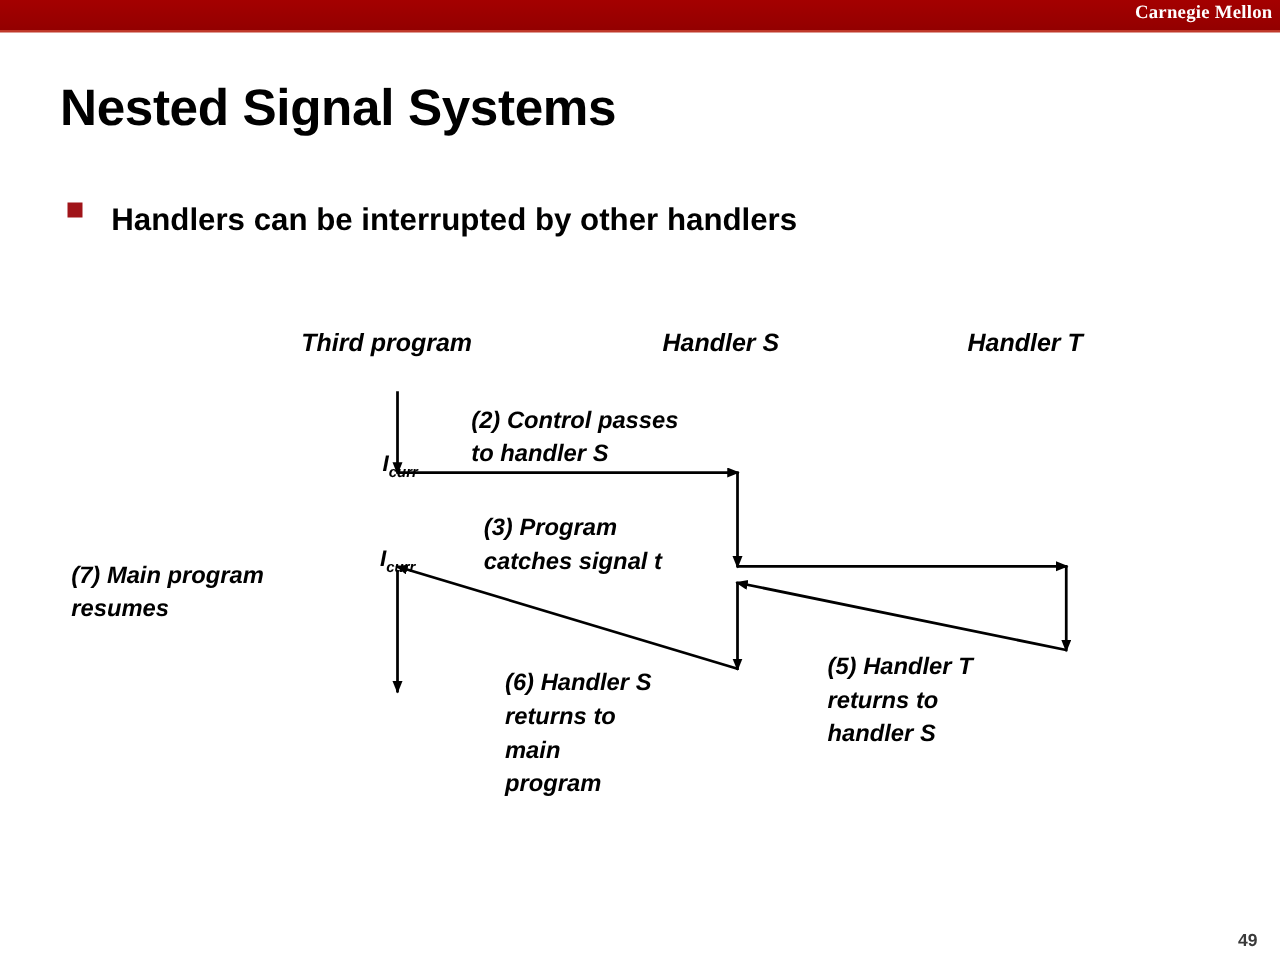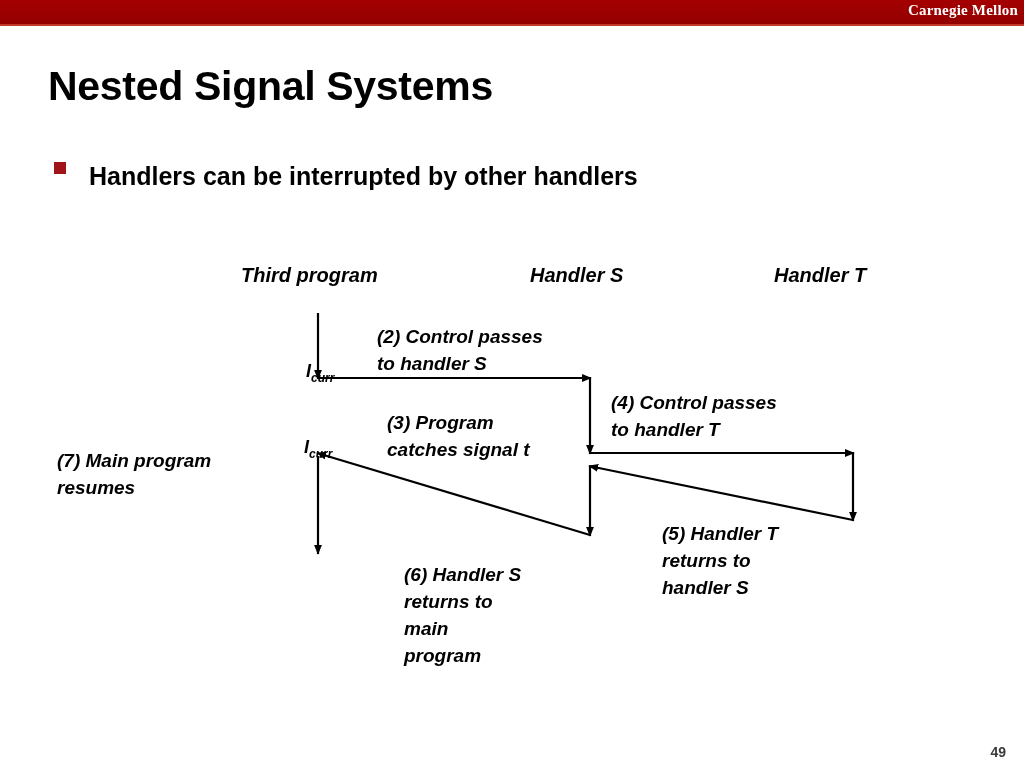--- a/index.html
+++ b/index.html
@@ -156,23 +156,22 @@
 
   <div class="ilabel" style="left:270px; top:361px;">
     <span>I</span><sub>curr</sub>
   </div>
   <div class="ilabel" style="left:268px; top:437px;">
     <span>I</span><sub>curr</sub>
   </div>
 
   <div class="note" style="left:349px; top:324px;margin-left:28px;">(2) Control passes<br>to handler S</div>
   <div class="note" style="left:387px; top:410px;">(3) Program<br>catches signal t</div>
-  <div class="note" style="left:611px; top:390px;">(4)  Control passes<br>to handler T</div>
   <div class="note" style="left:662px; top:521px;">(5) Handler T<br>returns to<br>handler S</div>
-  <div class="note" style="left:404px; top:534px;margin-top:28px;">(6) Handler S<br>returns to<br>main<br>program</div>
+  <div class="note" style="left:404px; top:534px;">(6) Handler S<br>returns to<br>main<br>program</div>
   <div class="note" style="left:57px; top:448px;">(7) Main program<br>resumes</div>
 
   <svg id="diagram" viewBox="0 0 1024 768">
     <defs>
       <marker id="ah" markerWidth="11" markerHeight="11" refX="9.2" refY="4" orient="auto" markerUnits="userSpaceOnUse">
         <path d="M0,0 L10,4 L0,8 z" fill="#000000"></path>
       </marker>
     </defs>
     <g stroke="#000000" stroke-width="2.2" fill="none">
 

